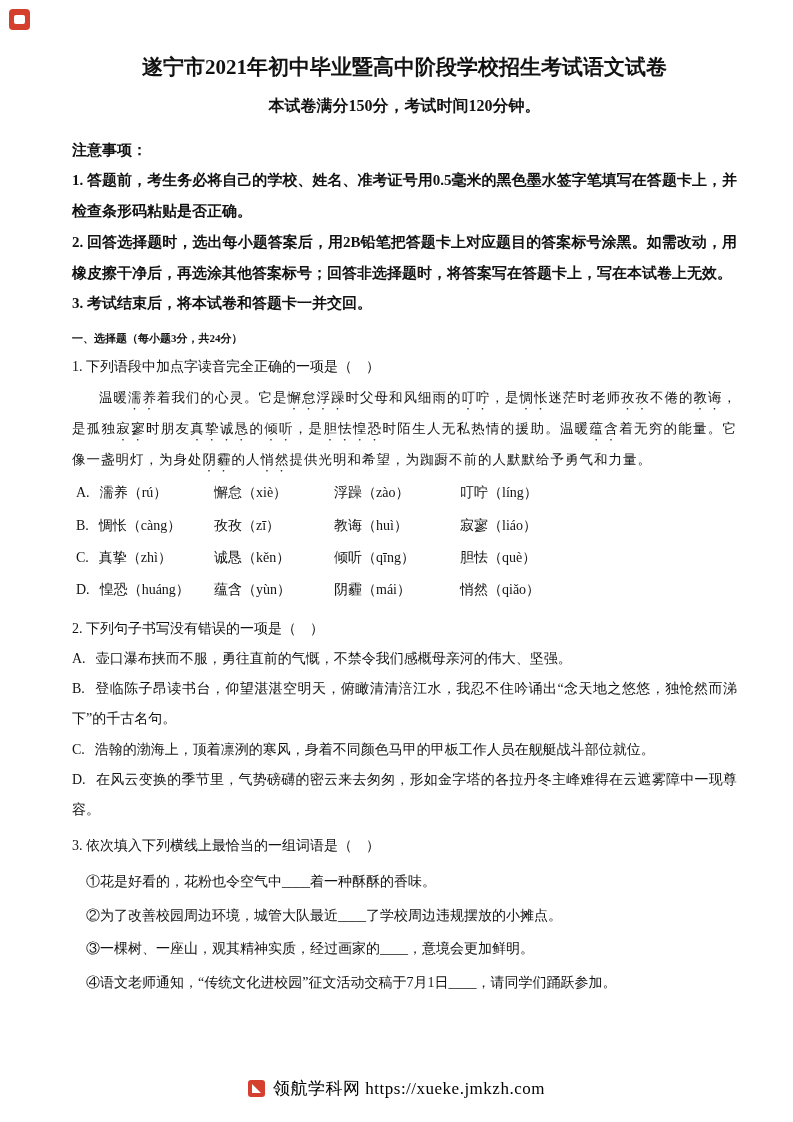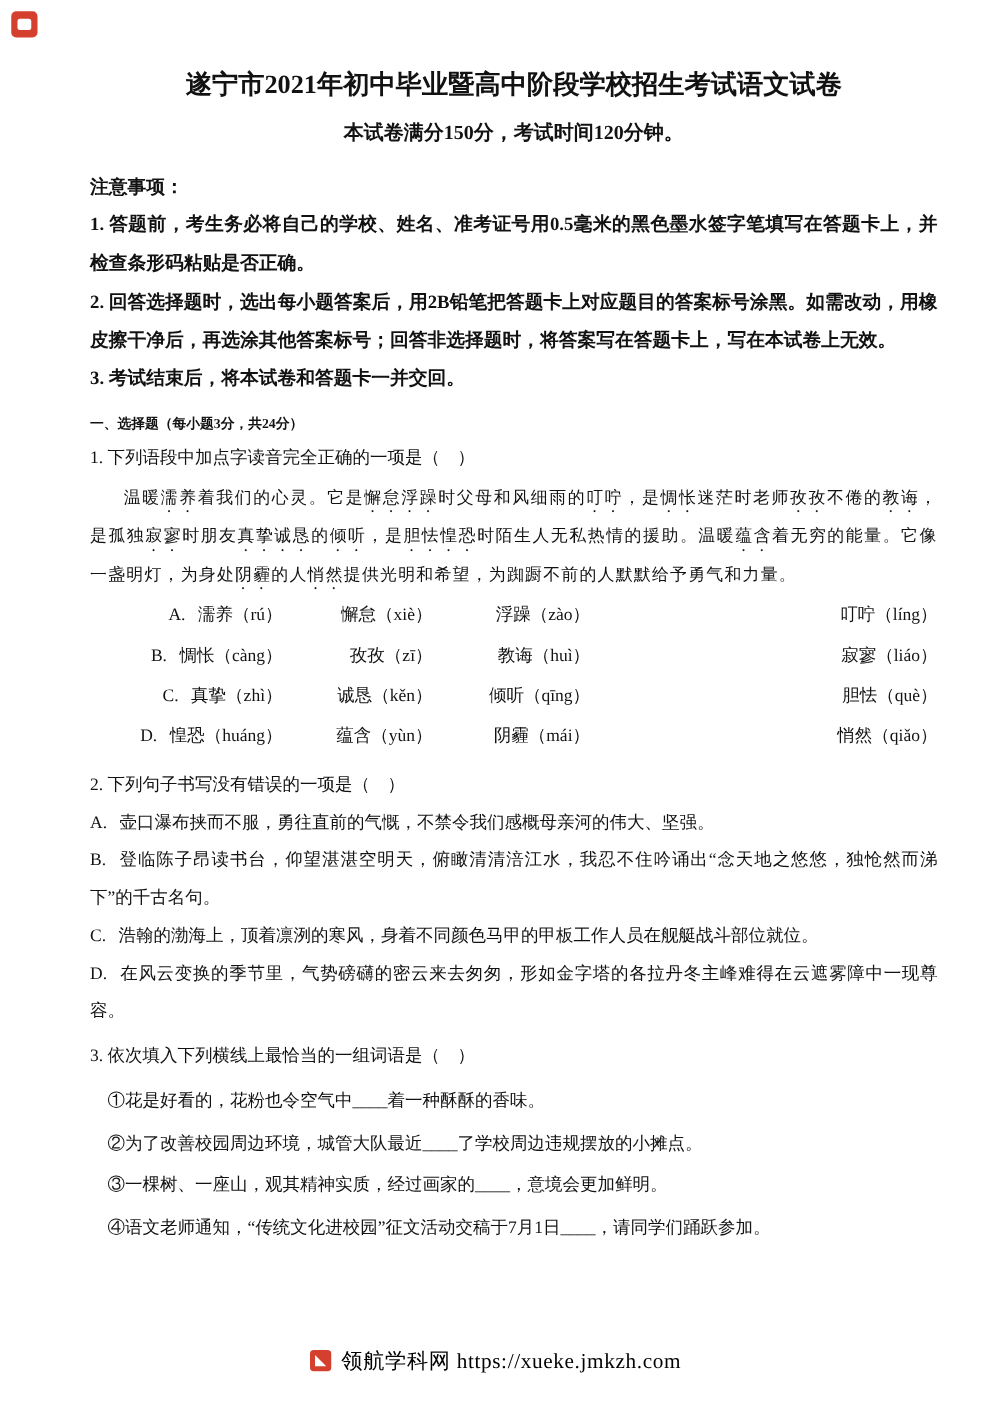--- a/index.html
+++ b/index.html
@@ -2,21 +2,21 @@
 <html><head>
 <meta charset="utf-8">
 <style>
   html, body { margin: 0; padding: 0; }
   body {
     width: 793px; height: 1122px;
     background: #ffffff; color: #121212;
     font-family: "Liberation Serif", "DejaVu Serif", serif;
     position: relative; overflow: hidden;
   }
-  .page { padding: 52px 43px 0 72px; }
+  .page { padding: 52px 56px 0 72px; }
 
   .corner-logo {
     position: absolute; top: 9px; left: 9px;
     width: 21px; height: 21px; border-radius: 4px;
     background: #d5402e;
   }
   .corner-logo::after {
     content: ""; position: absolute; left: 5px; top: 6px;
     width: 11px; height: 9px; border-radius: 2px; background: #ffffff;
   }
@@ -43,21 +43,21 @@
 
   .passage {
     font-size: 13.5px; letter-spacing: 1px; line-height: 2.3;
     text-indent: 2em; margin: 0; text-align: justify;
   }
   .emph {
     -webkit-text-emphasis: filled dot; -webkit-text-emphasis-position: under right;
     text-emphasis: filled dot; text-emphasis-position: under right;
   }
 
-  .opt-grid { margin: 2px 0 8px 16px; text-align: right; }
+  .opt-grid { margin: 2px 0 8px 4px; }
   .opt-row {
     display: grid; grid-template-columns: 138px 120px 126px auto;
     font-size: 14px; line-height: 2.3;
   }
   .opt-label { margin-right: 10px; }
 
   .option-line {
     font-size: 14px; line-height: 2.15; margin: 0; text-align: justify;
   }
 

